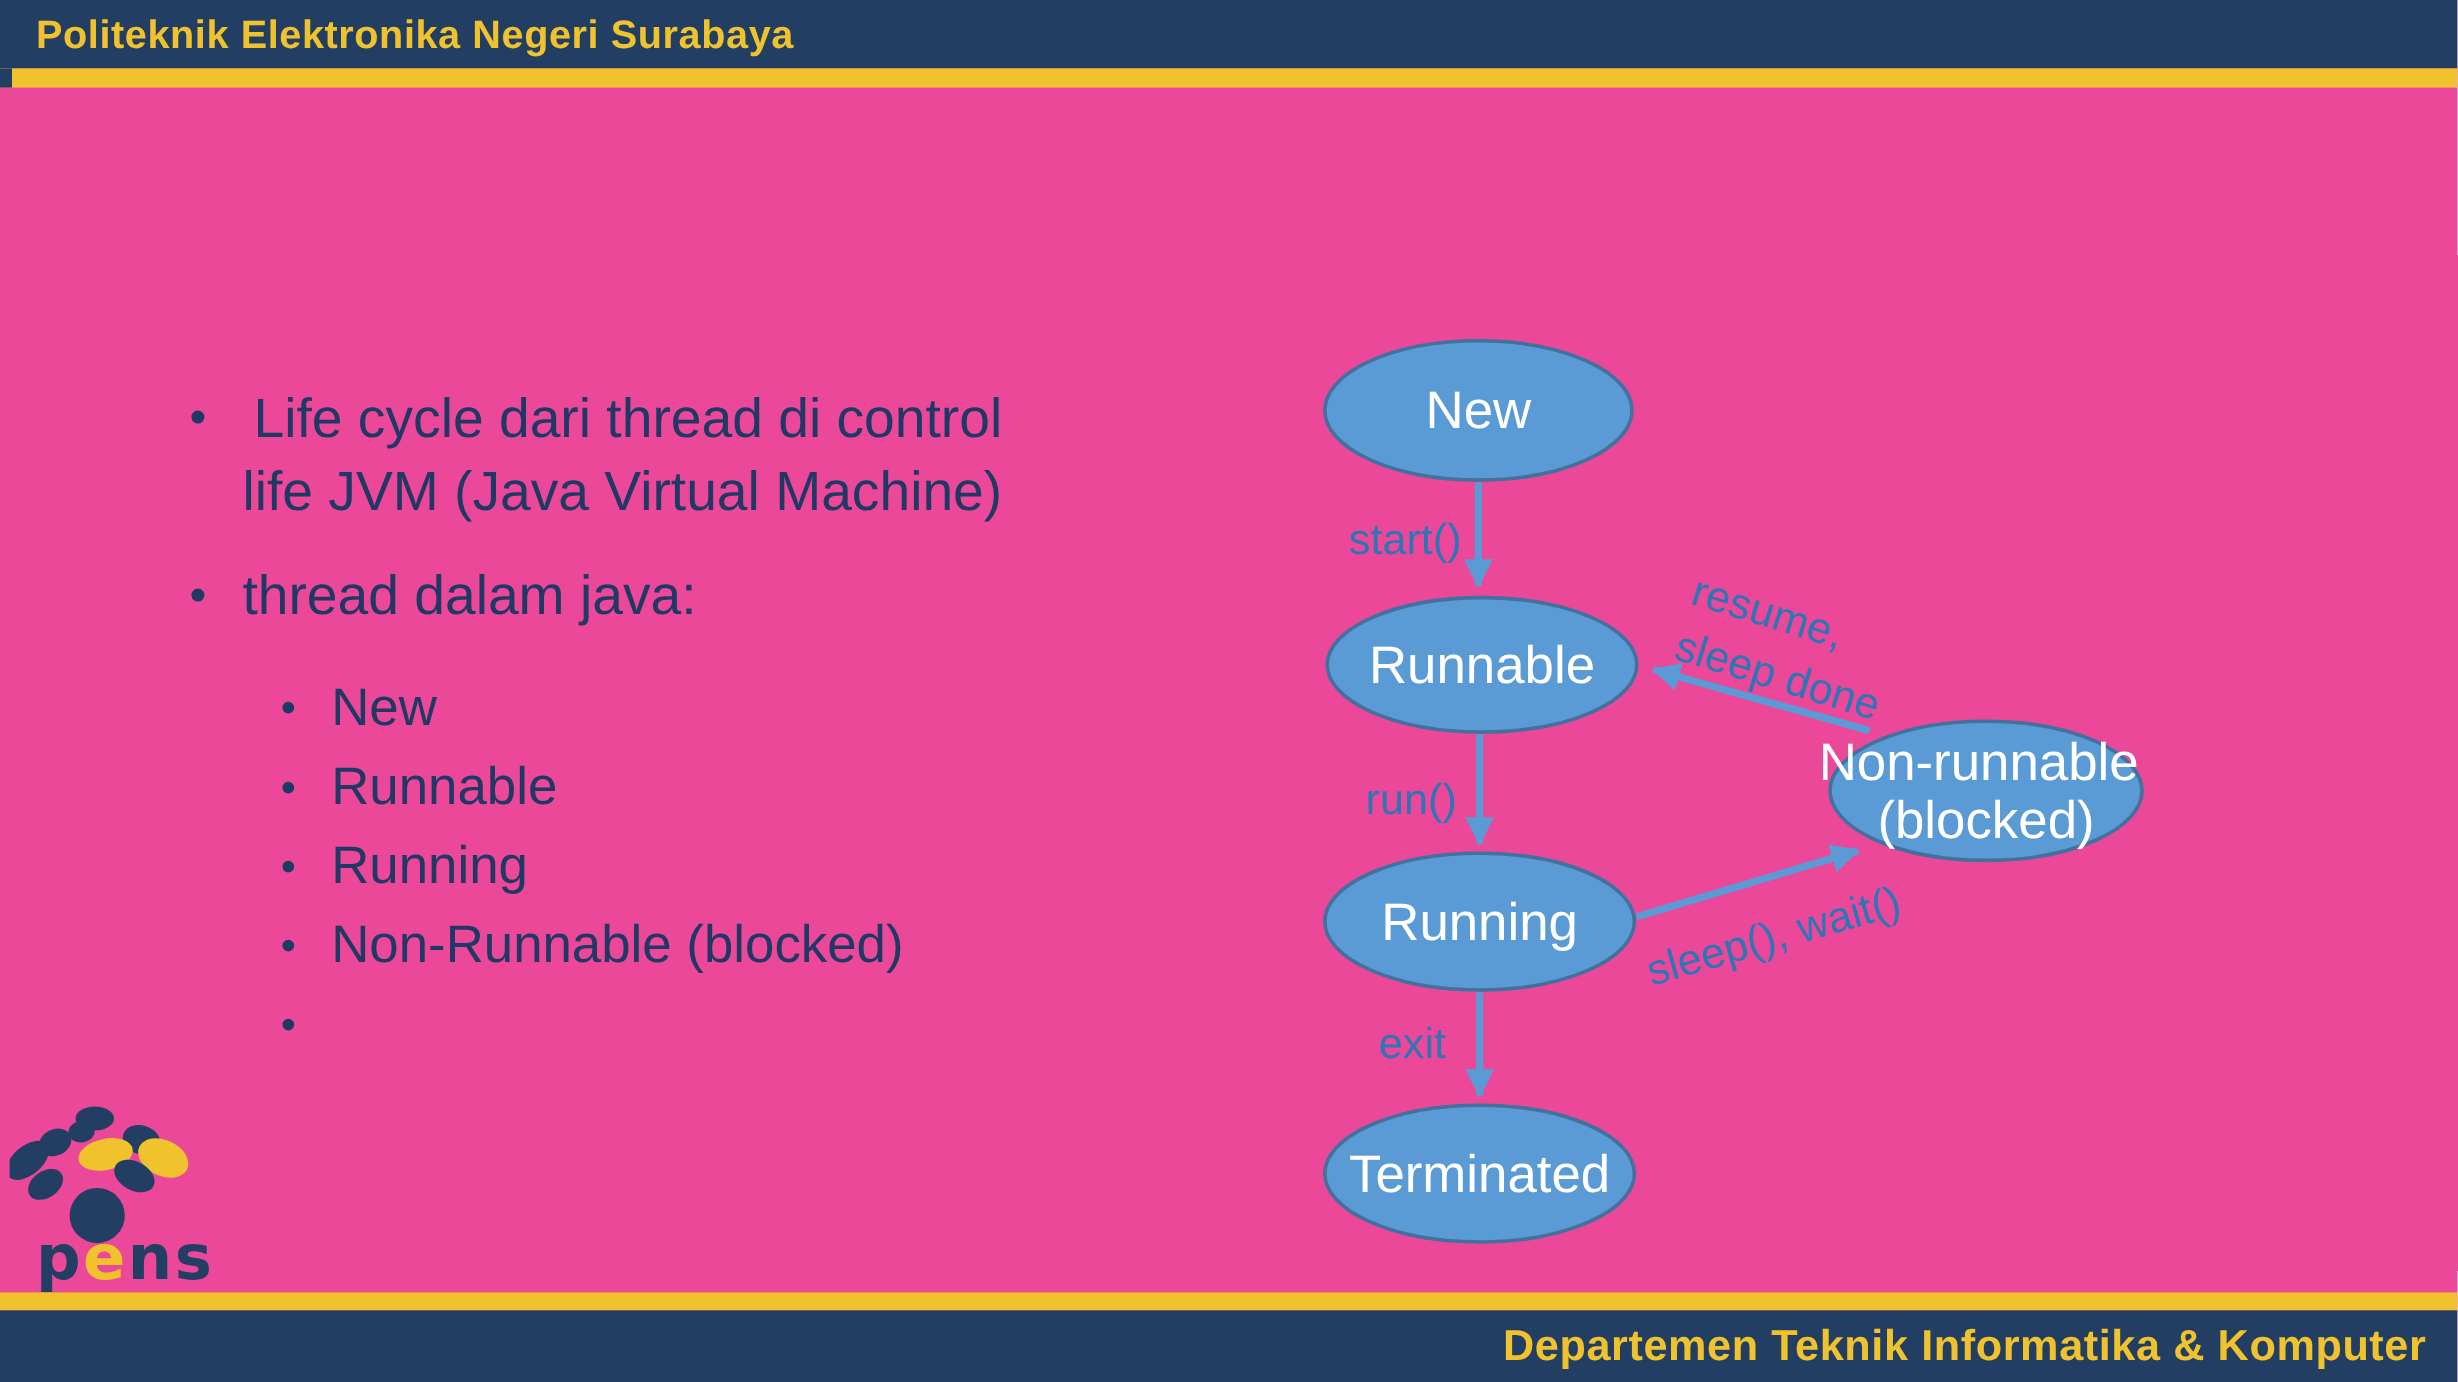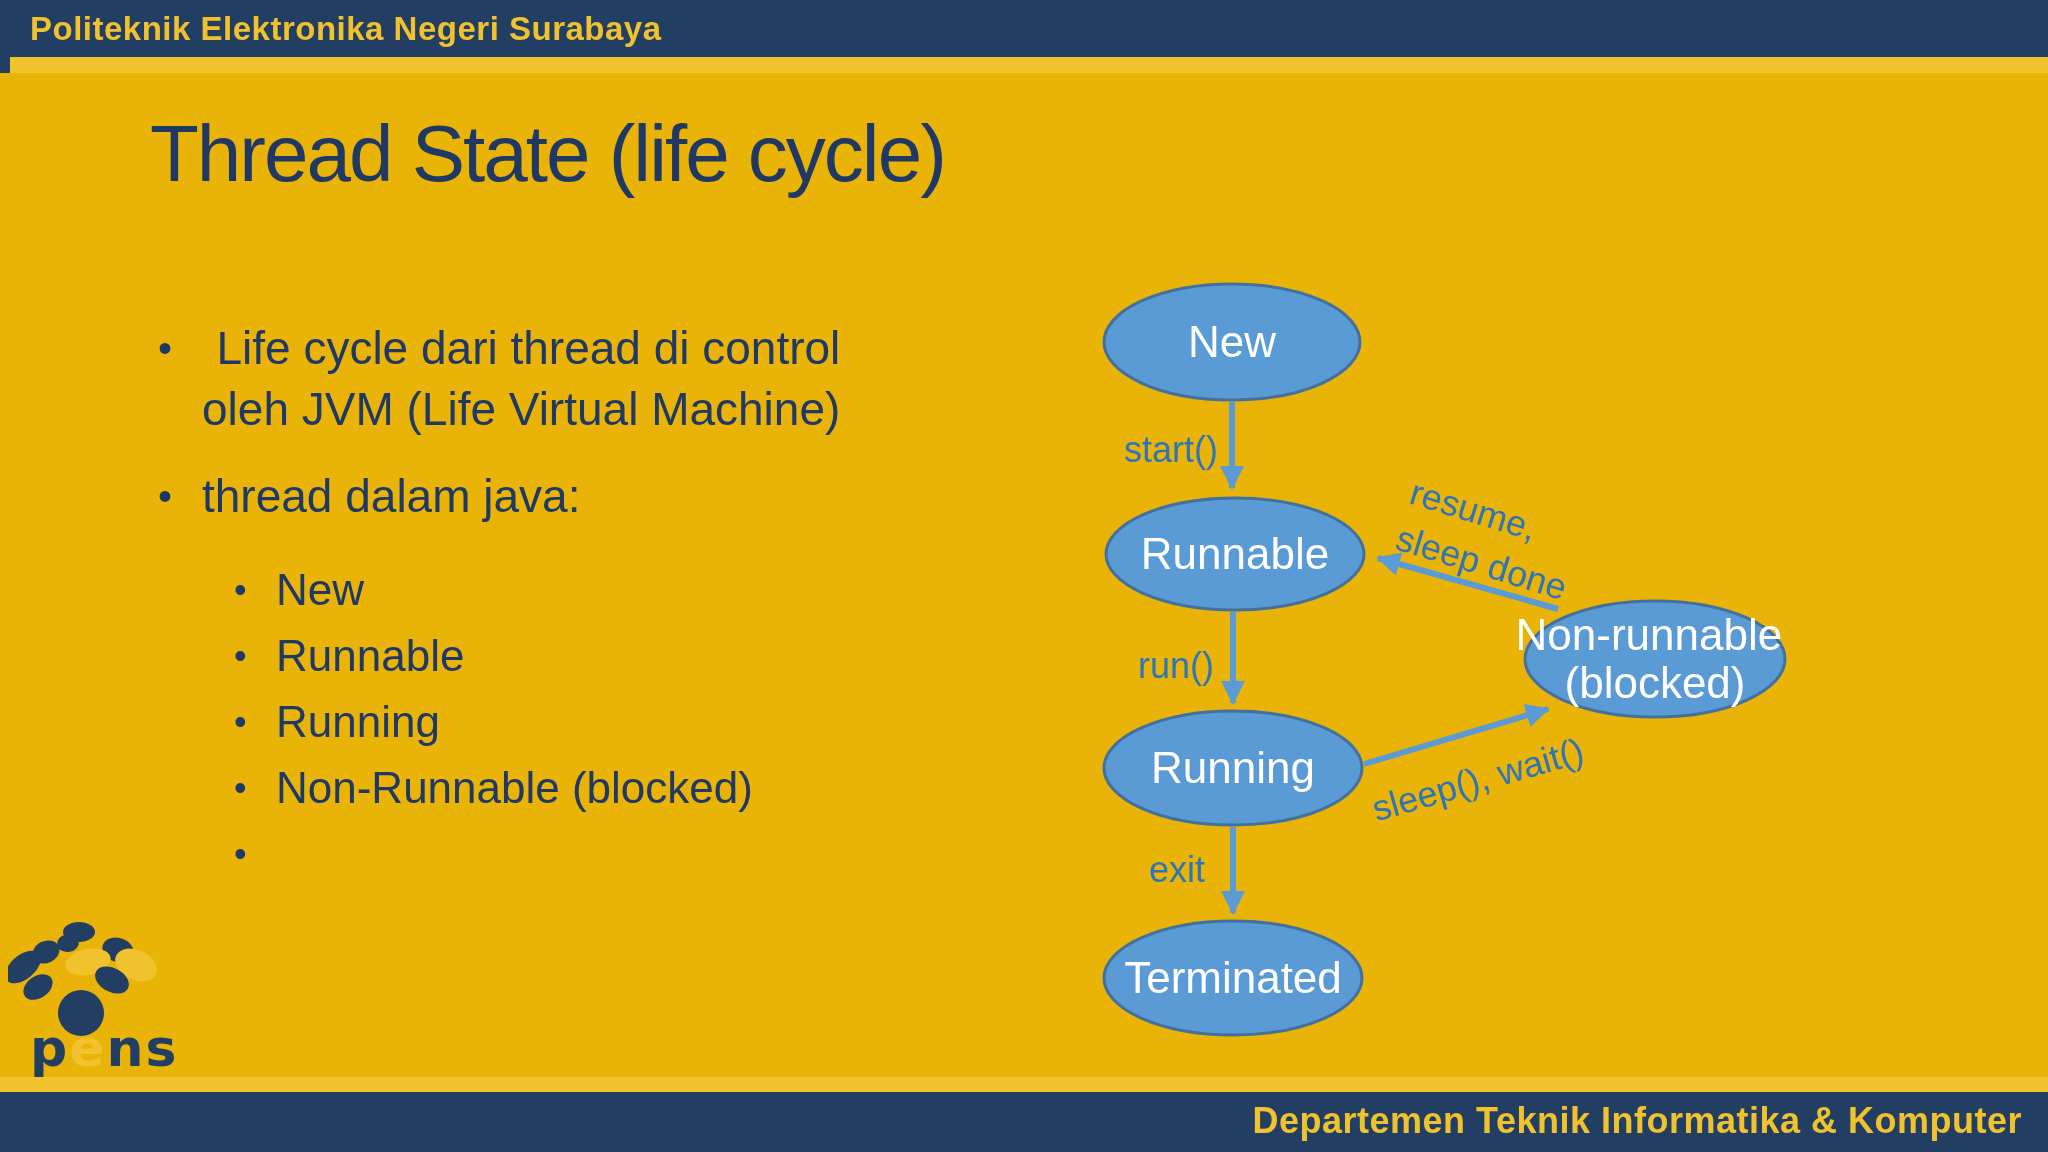--- a/index.html
+++ b/index.html
@@ -1,17 +1,17 @@
 <!DOCTYPE html>
 <html style="--navy: #233e63; --gold: #f0c32e; --ink: #1f3864; --node-fill: #5b9bd5; --node-stroke: #41719c; --arrow: #5b9bd5; --edge-label: #2e75b6;"><head>
 <meta charset="utf-8">
 <style>
   html,body{margin:0;padding:0;background:#fff;}
   #slide{
-    position:relative;width:2048px;height:1152px;overflow:hidden;background:#eab308;
+    position:relative;width:2048px;height:1152px;overflow:hidden;background:#ec4899;
     font-family:"Liberation Sans","DejaVu Sans",sans-serif;
   }
   
   .header-bar{position:absolute;left:0;top:0;width:2048px;height:57px;background:var(--navy);}
   .header-text{position:absolute;left:30px;top:0;line-height:57px;font-size:33px;font-weight:bold;color:var(--gold);letter-spacing:.5px;}
   .header-stripe{position:absolute;left:0;top:57px;width:2048px;height:16px;background:var(--gold);}
   .header-notch{position:absolute;left:0;top:57px;width:10px;height:16px;background:var(--navy);}
   
   .slide-title{position:absolute;left:150px;top:108px;font-size:80px;font-weight:400;color:var(--ink);letter-spacing:-2px;white-space:nowrap;}
   
@@ -44,28 +44,27 @@
 <body>
 
 <div id="slide">
 
   <div class="header-bar">
     <span class="header-text">Politeknik Elektronika Negeri Surabaya</span>
   </div>
   <div class="header-stripe"></div>
   <div class="header-notch"></div>
 
-  <div class="slide-title">Thread State (life cycle)</div>
 
   <div class="content">
     <div class="bullet">
       <span class="dot">•</span>
       <span>
         <span class="line">Life cycle dari thread di control</span>
-        <span class="line">oleh JVM (Life Virtual Machine)</span>
+        <span class="line">life JVM (Java Virtual Machine)</span>
       </span>
     </div>
     <div class="bullet">
       <span class="dot">•</span>
       <span>
         <span class="line">thread dalam java:</span>
       </span>
     </div>
     <div class="sub-list">
       <div class="sub-bullet">

